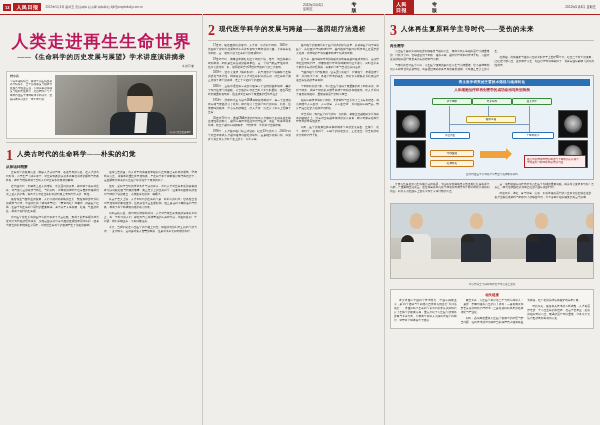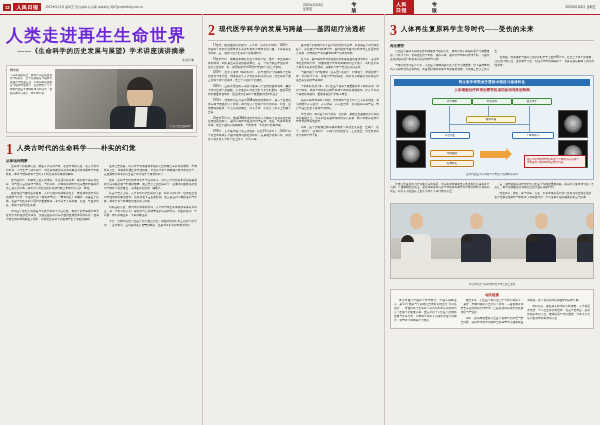--- a/index.html
+++ b/index.html
@@ -44,24 +44,24 @@
     position:absolute;left:0;top:14px;width:600px;height:411px;
     display:flex;
   }
   .col{position:relative;box-sizing:border-box;}
   .colA{width:202px;padding:4px 5px 0 6px;}
   .colB{width:182px;padding:4px 5px 0 5px;border-left:1px solid #cbc9c2;}
   .colC{width:216px;padding:4px 6px 0 5px;border-left:1px solid #cbc9c2;}
 
   
   .main-title{
-    text-align:left;
-    font-family:"Liberation Serif", serif;
-    font-size:17px;font-weight:bold;color:#6d28d9;
-    letter-spacing:1px;line-height:19px;margin-top:8px;
+    text-align:center;
+    font-family:"Liberation Serif", serif;
+    font-size:17px;font-weight:bold;color:#be185d;
+    letter-spacing:1px;line-height:19px;margin-top:14px;
   }
   .sub-title{
     text-align:center;
     font-family:"Liberation Serif", serif;
     font-size:6.5px;font-weight:bold;color:#222;
     margin-top:2px;letter-spacing:0.5px;
   }
   .byline{text-align:right;font-size:3px;color:#444;margin:2px 3px 3px 0;}
 
   

